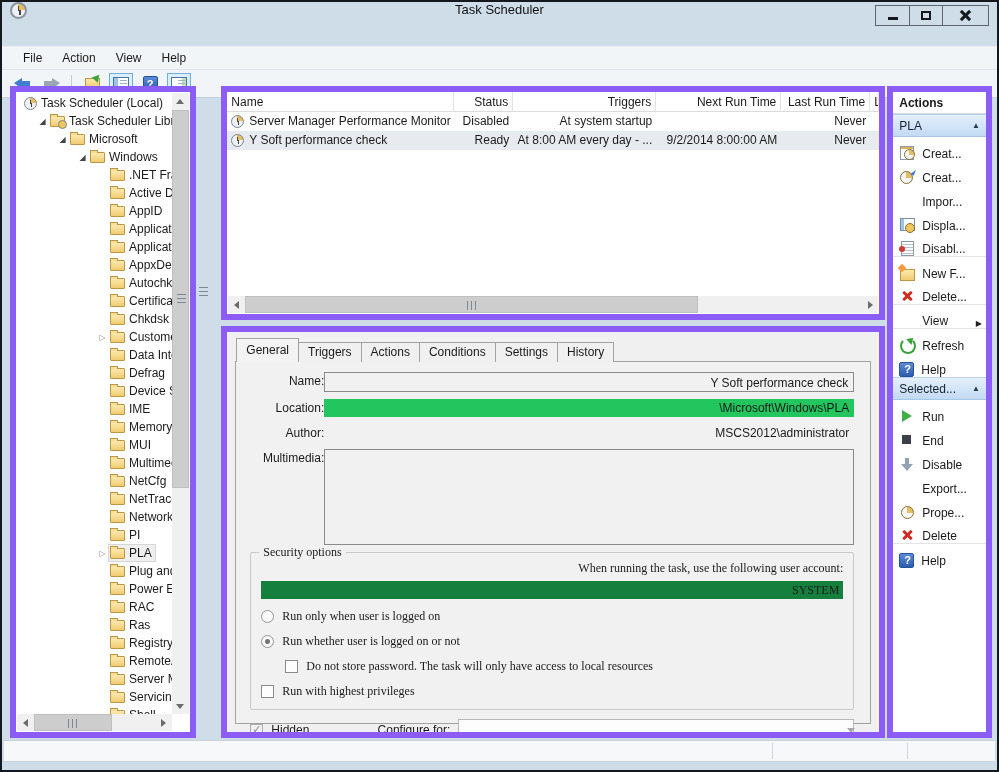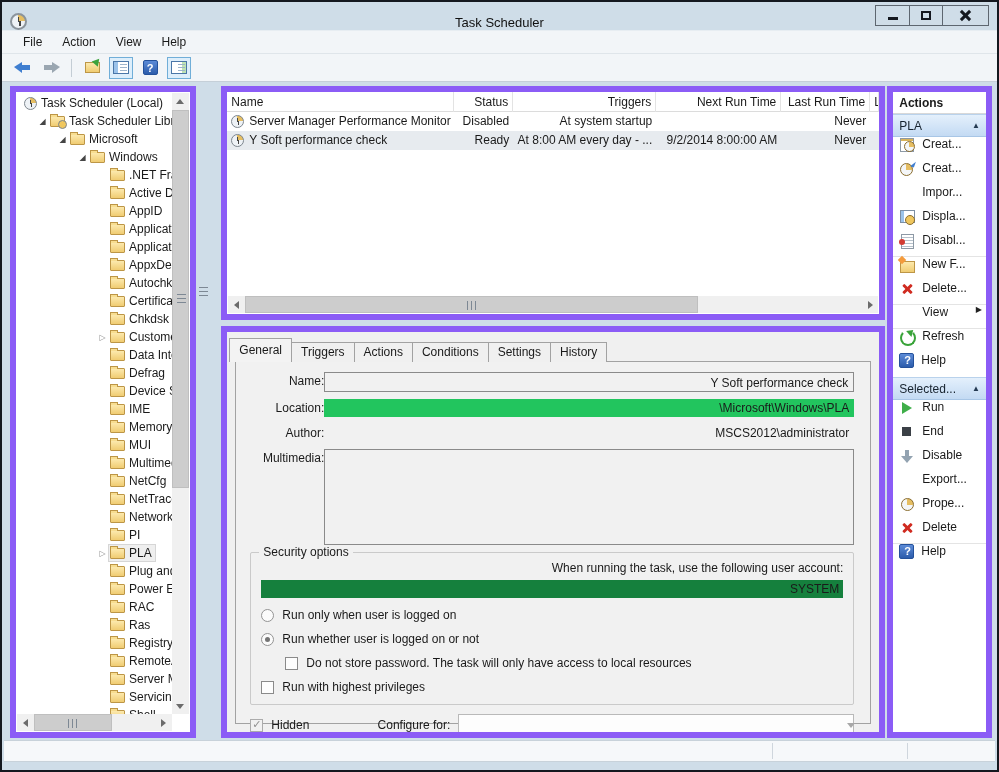--- a/index.html
+++ b/index.html
@@ -1,20 +1,20 @@
 <!DOCTYPE html>
 <html><head>
 <meta charset="utf-8">
 <style>
   * { margin:0; padding:0; box-sizing:border-box; }
   html,body { width:999px; height:772px; font-family:"Liberation Sans","DejaVu Sans",sans-serif; font-size:12px; color:#1a1a1a; }
   .window { position:relative; width:999px; height:772px; background:#cfdde8; border:2px solid #14181f; overflow:hidden; }
 
   
-  .titlebar { position:relative; height:28px; display:flex; align-items:flex-end; }
+  .titlebar { position:relative; height:44px; display:flex; align-items:flex-start; }
   .app-clock { width:17px; height:17px; border-radius:50%; background:conic-gradient(#e6be62 0deg 90deg,#eef2f6 90deg 360deg); border:2px solid #8b949c; margin-left:8px; position:relative; }
   .app-clock::after { content:""; position:absolute; left:6px; top:2px; width:1px; height:5px; background:#444; box-shadow:1px 4px 0 0 #444, 2px 4px 0 0 #444; }
   .title-text { position:absolute; left:0; right:0; text-align:center; font-size:13px; color:#111; }
   .winbtns { position:absolute; right:8px; top:3px; display:flex; border:1px solid #5d6670; height:21px; }
   .winbtn { width:33px; display:flex; align-items:center; justify-content:center; border-left:1px solid #5d6670; position:relative; }
   .winbtn:first-child { border-left:none; }
   .winbtn.close { width:46px; }
   .glyph-min { width:10px; height:3px; background:#14181f; margin-top:6px; }
   .glyph-max { width:10px; height:9px; border:2px solid #14181f; background:transparent; }
   .glyph-close { position:relative; width:13px; height:13px; }
@@ -87,32 +87,32 @@
   .th { padding:2px 4px; border-right:1px solid #e3e3e3; height:20px; line-height:16px; overflow:hidden; white-space:nowrap; }
   .trow { display:flex; height:19px; align-items:center; white-space:nowrap; }
   .trow.sel { background:#e7ebef; }
   .tc { padding:0 4px; overflow:hidden; height:19px; line-height:19px; }
   .c-name{width:227px; display:flex; align-items:center; gap:5px;} .c-status{width:59px;} .c-triggers{width:143px;} .c-next{width:125px;} .c-last{width:89px;} .c-extra{flex:1;}
   .task-clock { width:13px; height:13px; flex:none; border-radius:50%; background:conic-gradient(#e6be62 0deg 90deg,#eef2f6 90deg 360deg); border:1px solid #7d868e; position:relative; }
   .task-clock::after { content:""; position:absolute; left:5px; top:2px; width:1px; height:4px; background:#444; box-shadow:1px 3px 0 0 #444; }
   .list-scroll-h { position:absolute; left:1px; right:1px; bottom:1px; height:17px; background:#f0f0f0; }
 
   
-  .detail { flex:1; margin-top:6px; background:#f0f0f0; position:relative; padding:6px 8px 8px 0; overflow:hidden; }
+  .detail { flex:1; margin-top:6px; background:#f0f0f0; position:relative; padding:6px 8px 8px 7px; overflow:hidden; }
   .tabs { display:flex; height:24px; align-items:flex-end; padding-left:2px; position:relative; z-index:2; }
   .tab { padding:2px 9px; height:20px; background:#f0f0f0; border:1px solid #a2a2a2; border-bottom:none; margin-right:-1px; }
   .tab.active { height:24px; background:#f3f3f3; padding-top:4px; }
   .tabpage { position:absolute; left:8px; right:8px; top:29px; bottom:8px; border:1px solid #a2a2a2; background:#f1f1f1; padding:10px 16px 8px 14px; }
   .frow { display:flex; margin-bottom:7px; align-items:flex-start; }
   .flabel { width:74px; flex:none; padding-top:2px; }
   .field { flex:1; height:20px; line-height:18px; padding:1px 5px; background:#f1f1f1; border:1px solid #8a8a8a; }
   .strip { flex:1; height:18px; line-height:18px; padding:0 5px; background:#22c55e; }
   .plain { flex:1; height:18px; line-height:18px; padding:0 5px; }
   .descbox { flex:1; height:96px; background:#f1f1f1; border:1px solid #8a8a8a; }
-  .groupbox { border:1px solid #cacaca; border-radius:2px; margin-top:6px; padding:8px 10px 10px 10px; position:relative; }
+  .groupbox { border:1px solid #cacaca; border-radius:2px; margin-top:6px; padding:8px 10px 10px 10px; position:relative;font-family:Liberation Serif, serif; }
   .legend { position:absolute; top:-8px; left:8px; background:#f1f1f1; padding:0 4px; }
   .sysstrip { height:18px; line-height:18px; background:#15803d; padding:0 4px; margin-top:5px; }
   .optrow { display:flex; align-items:center; gap:8px; margin-top:10px; }
   .optrow.indent { margin-left:24px; }
   .radio { width:13px; height:13px; flex:none; border-radius:50%; border:1px solid #949494; background:#fbfbfb; position:relative; }
   .radio.checked::after { content:""; position:absolute; left:3px; top:3px; width:5px; height:5px; border-radius:50%; background:#757575; }
   .checkbox { width:13px; height:13px; flex:none; border:1px solid #8a8a8a; background:#fdfdfd; position:relative; }
   .checkbox.checked.disabled { background:#f1f1f1; border-color:#ababab; }
   .checkbox.checked::after { content:"✓"; position:absolute; left:1px; top:-2px; font-size:11px; font-weight:bold; color:#8f8f8f; }
   .bottomrow { display:flex; align-items:center; margin-top:9px; }
@@ -121,21 +121,21 @@
   .combo { flex:1; height:22px; border:1px solid #b9b9b9; background:#fdfdfd; color:#9a9a9a; line-height:20px; padding:0 20px 0 6px; position:relative; margin-left:8px; }
   .combo .chev { position:absolute; right:6px; top:8px; width:8px; height:5px; }
   .combo .chev::before { content:""; position:absolute; border-left:4px solid transparent; border-right:4px solid transparent; border-top:5px solid #a8a8a8; }
 
   
   .gap2 { width:2px; }
   .actions-panel { width:106px; display:flex; flex-direction:column; overflow:hidden; }
   .actions-title { height:22px; font-weight:bold; padding:4px 6px; border-bottom:1px solid #d8d8d8; }
   .agroup-header { height:23px; background:linear-gradient(#e4f0fc,#c3daf3); border-top:1px solid #b9d2ec; border-bottom:1px solid #a8c6e6; display:flex; align-items:center; padding:0 6px; color:#16222e; }
   .agroup-header .hdr-arrow { margin-left:auto; font-size:8px; color:#243a52; }
-  .aitem { height:24px; display:flex; align-items:flex-start; gap:7px; padding:0 4px 0 6px; }
+  .aitem { height:24px; display:flex; align-items:flex-end; gap:7px; padding:0 4px 0 6px; }
   .aitem.sep-after { border-bottom:1px solid #e4e4e4; }
   .aicon { width:16px; height:16px; flex:none; position:relative; display:inline-block; }
   .ic-none .aicon { visibility:hidden; }
   .albl { overflow:hidden; white-space:nowrap; }
   .subarrow { display:none; }
   .submenu .subarrow { display:block; margin-left:auto; font-size:8px; color:#222; }
   .ic-createbasic .aicon::before { content:""; position:absolute; left:1px; top:1px; width:12px; height:12px; background:#fff; border:1px solid #8d99a5; box-shadow:inset 0 2px 0 #d9b45a; }
   .ic-createbasic .aicon::after, .ic-prop .aicon::before, .ic-createtask .aicon::before { content:""; position:absolute; right:0; bottom:1px; width:9px; height:9px; border-radius:50%; background:conic-gradient(#e6be62 0deg 100deg,#f4f6f8 100deg 360deg); border:1px solid #8a6d2f; }
   .ic-createtask .aicon::before { left:1px; top:2px; width:11px; height:11px; }
   .ic-createtask .aicon::after { content:""; position:absolute; right:0; top:0; border-left:4px solid transparent; border-bottom:6px solid #3f7ed0; transform:rotate(20deg); }

